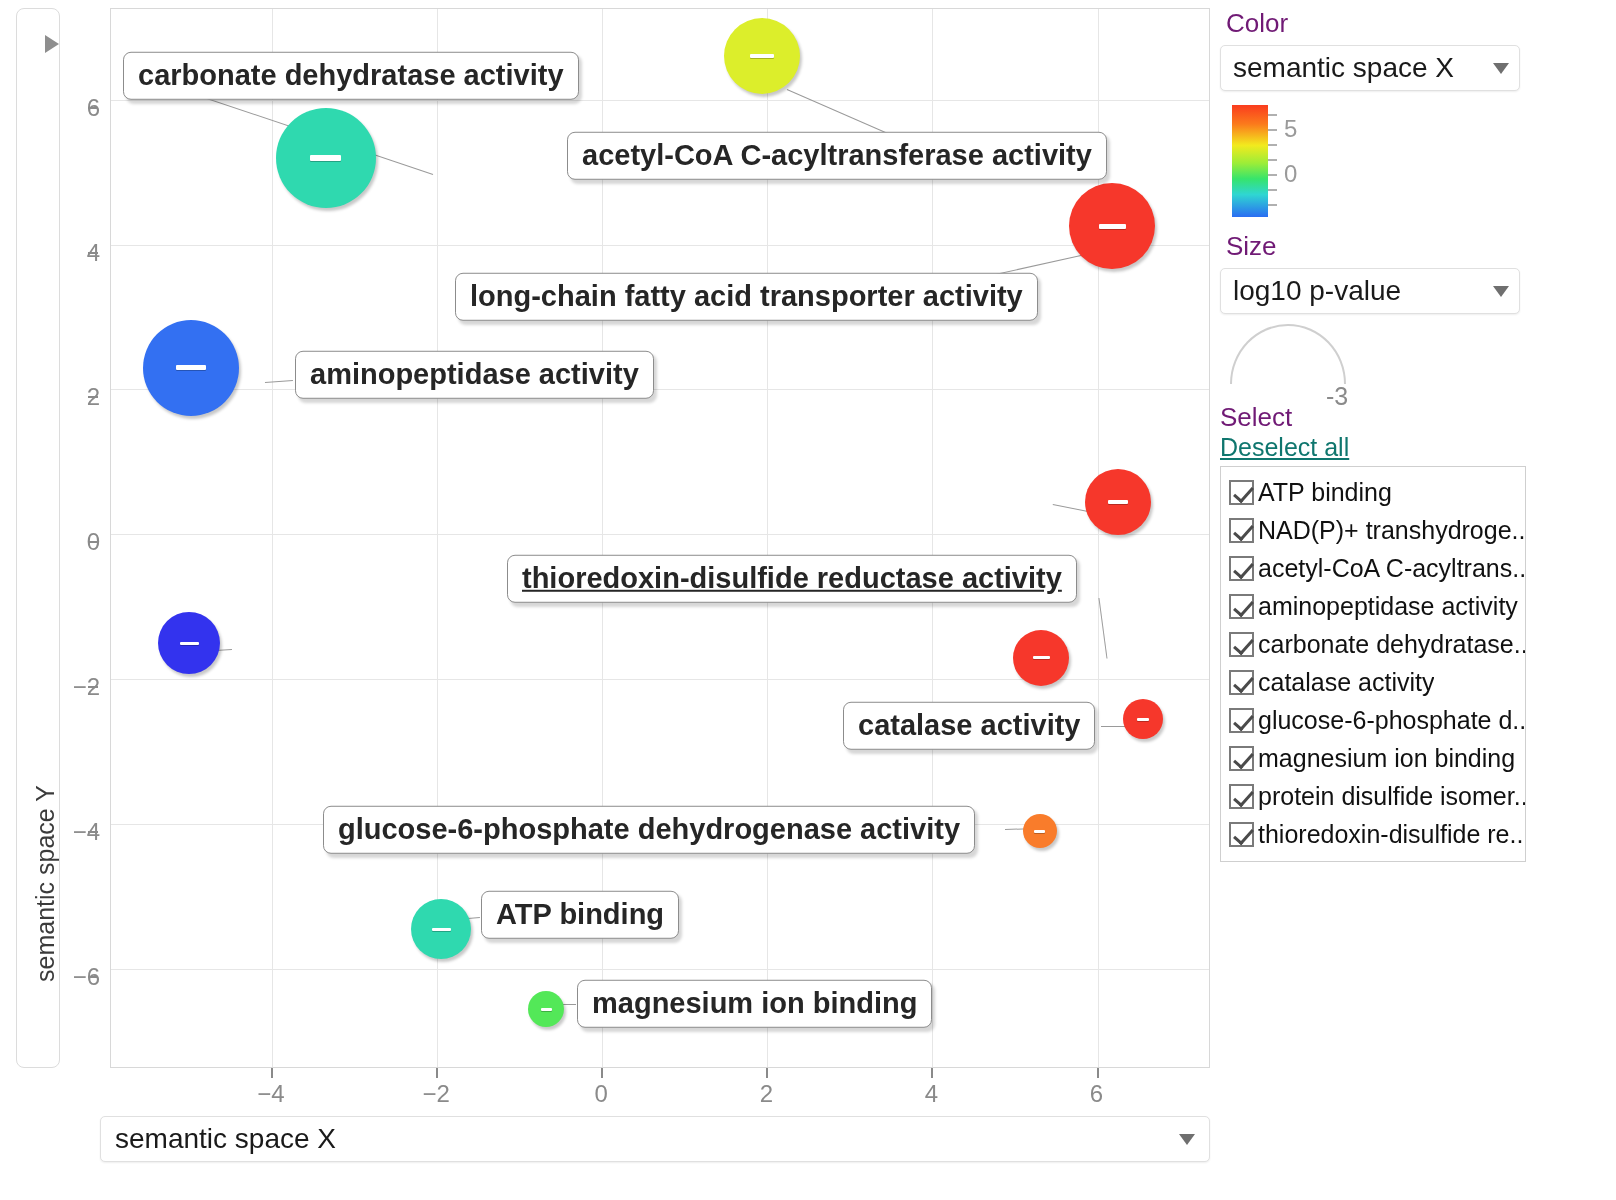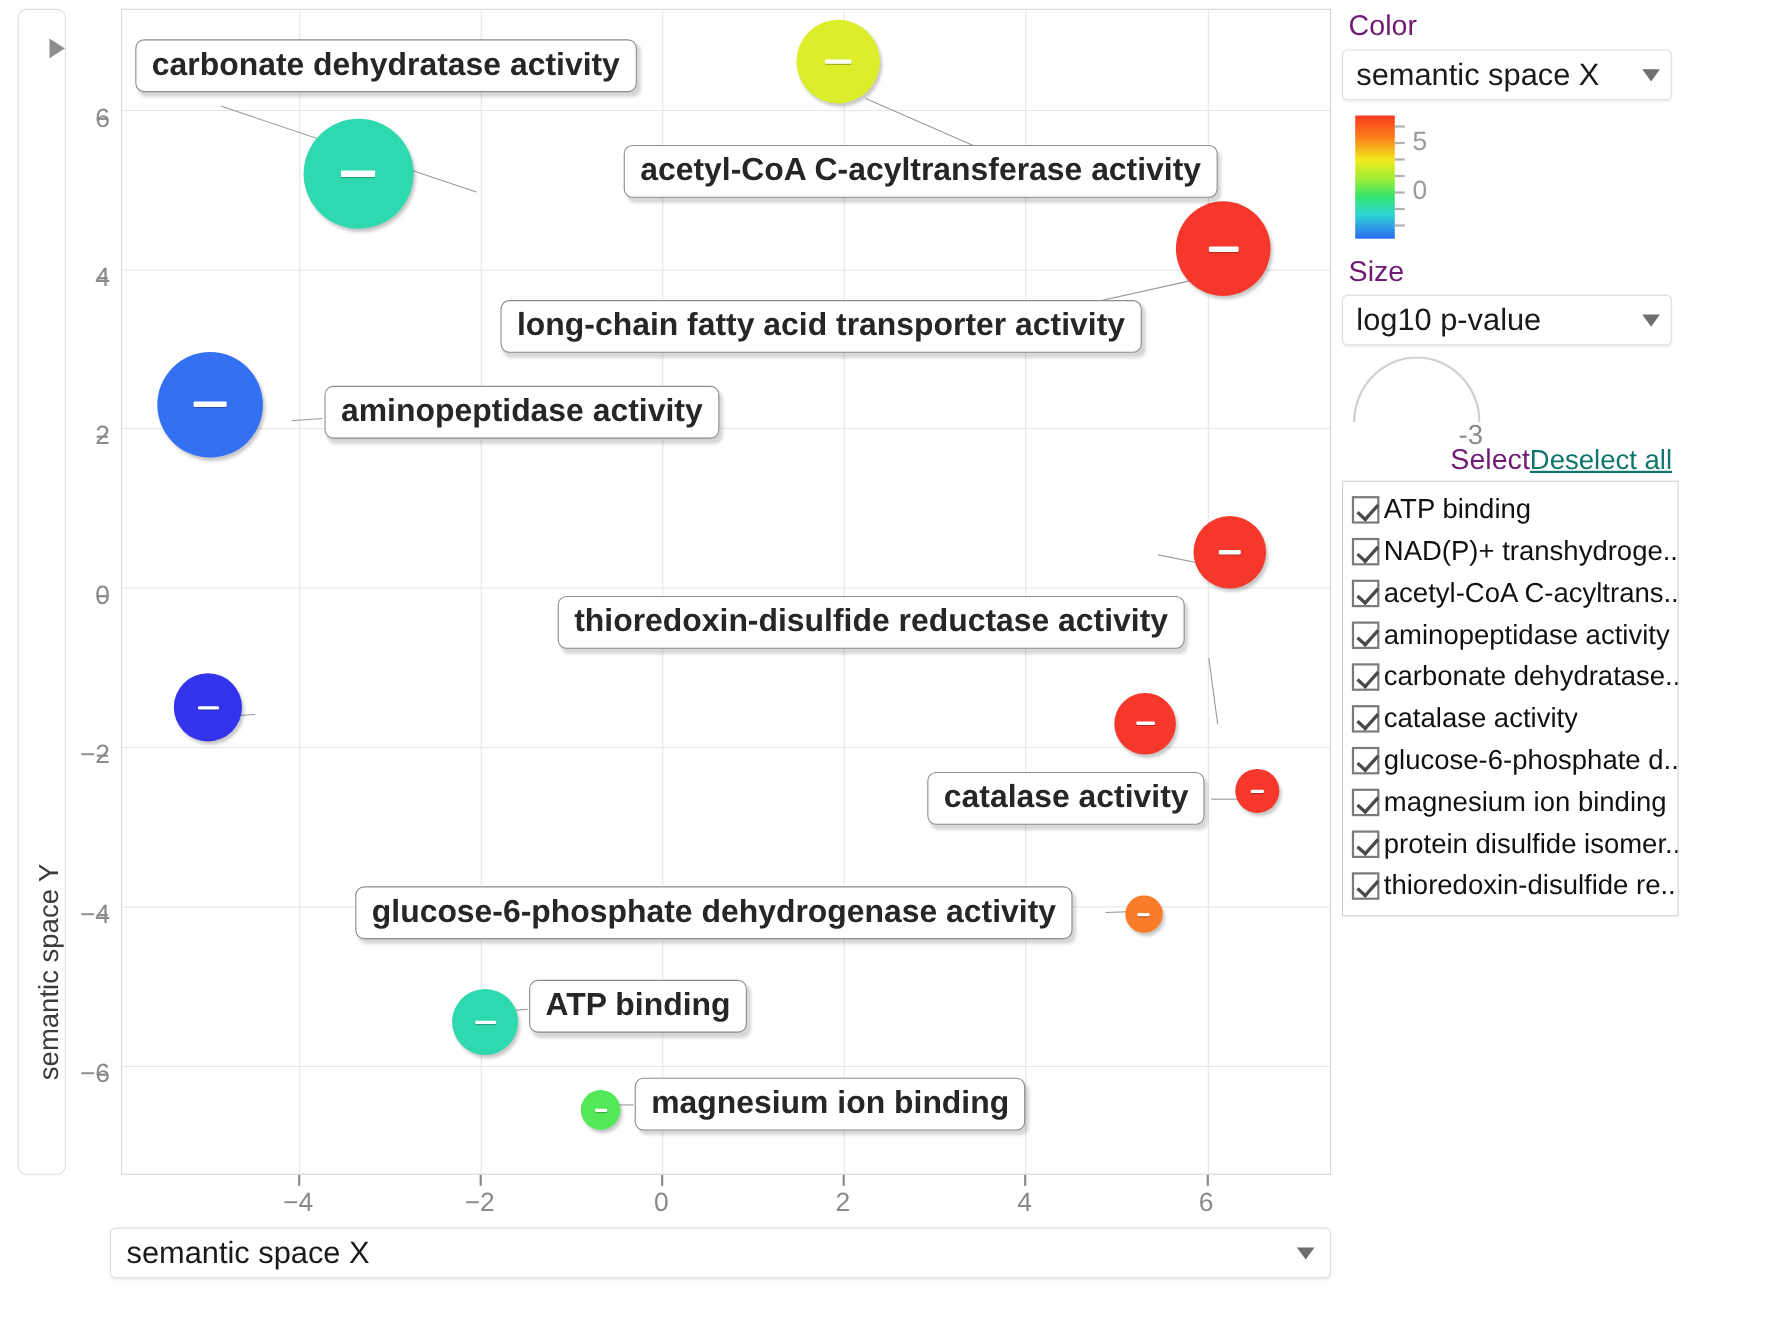--- a/index.html
+++ b/index.html
@@ -96,21 +96,21 @@
 
   #size-legend{position:relative;margin:10px 0 0 10px;width:200px;height:78px;}
   #size-arc{
     position:absolute;left:0;top:0;width:116px;height:60px;
     border:2px solid #cfcfcf;border-bottom:none;
     border-top-left-radius:58px 60px;border-top-right-radius:58px 60px;
     box-sizing:border-box;
   }
   #size-val{position:absolute;left:96px;top:58px;color:#8a8a8a;font-size:25px;}
 
-  #select-head{display:flex;align-items:baseline;width:300px;justify-content:flex-end;}
+  #select-head{display:flex;align-items:baseline;width:300px;justify-content:space-between;flex-direction:column;}
   #deselect-all{font-size:25px;color:#0f766e;text-decoration:underline;cursor:pointer;}
   #select-list{
     margin-top:4px;width:306px;box-sizing:border-box;
     border:1px solid #cfcfcf;background:#fff;padding:6px 0 8px 0;
     overflow:hidden;
   }
   .sel-item{display:flex;align-items:center;height:38px;padding:0 0 0 8px;cursor:pointer;}
   .cb{
     width:25px;height:25px;min-width:25px;box-sizing:border-box;
     border:2px solid #7a7a7a;background:#fff;margin-right:4px;
@@ -207,25 +207,25 @@
       </div>
       <div class="bubble" title="glucose-6-phosphate dehydrogenase activity" style="left: 928.759px; top: 822.486px; width: 34px; height: 34px; background: rgb(249, 124, 43);">
         <span class="minus" style="width: 11px; height: 3px;"></span>
       </div>
       <div class="bubble" title="ATP binding" style="left: 330.226px; top: 920.315px; width: 60px; height: 60px; background: rgb(47, 217, 175);">
         <span class="minus" style="width: 19px; height: 3px;"></span>
       </div>
       <div class="bubble" title="magnesium ion binding" style="left: 435.072px; top: 1000.03px; width: 36px; height: 36px; background: rgb(83, 232, 88);">
         <span class="minus" style="width: 11px; height: 3px;"></span>
       </div>
-      <div class="callout" style="left: 12px; top: 51px;"><span>carbonate dehydratase activity</span></div>
+      <div class="callout" style="left: 12px; top: 67px;"><span>carbonate dehydratase activity</span></div>
       <div class="callout" style="left: 456px; top: 147px;"><span>acetyl-CoA C-acyltransferase activity</span></div>
       <div class="callout" style="left: 344px; top: 288px;"><span>long-chain fatty acid transporter activity</span></div>
       <div class="callout" style="left: 184px; top: 366px;"><span>aminopeptidase activity</span></div>
-      <div class="callout" style="left: 396px; top: 557px;"><span>thioredoxin-disulfide reductase activity</span></div>
+      <div class="callout" style="left: 396px; top: 570px; text-decoration: underline;"><span>thioredoxin-disulfide reductase activity</span></div>
       <div class="callout" style="left: 732px; top: 717px;"><span>catalase activity</span></div>
       <div class="callout" style="left: 212px; top: 821px;"><span>glucose-6-phosphate dehydrogenase activity</span></div>
       <div class="callout" style="left: 370px; top: 906px;"><span>ATP binding</span></div>
       <div class="callout" style="left: 466px; top: 995px;"><span>magnesium ion binding</span></div>
     </div>
 </div>
 <div id="x-axis-row">
     <div class="tickmark x" style="left: 160.985px; top: 0px;"></div>
     <div class="tick-label tick-x" style="left: 160.985px; top: 12px; width: 70px; margin-left: -35px; transform: none;">−4</div>
     <div class="tickmark x" style="left: 326.098px; top: 0px;"></div>

